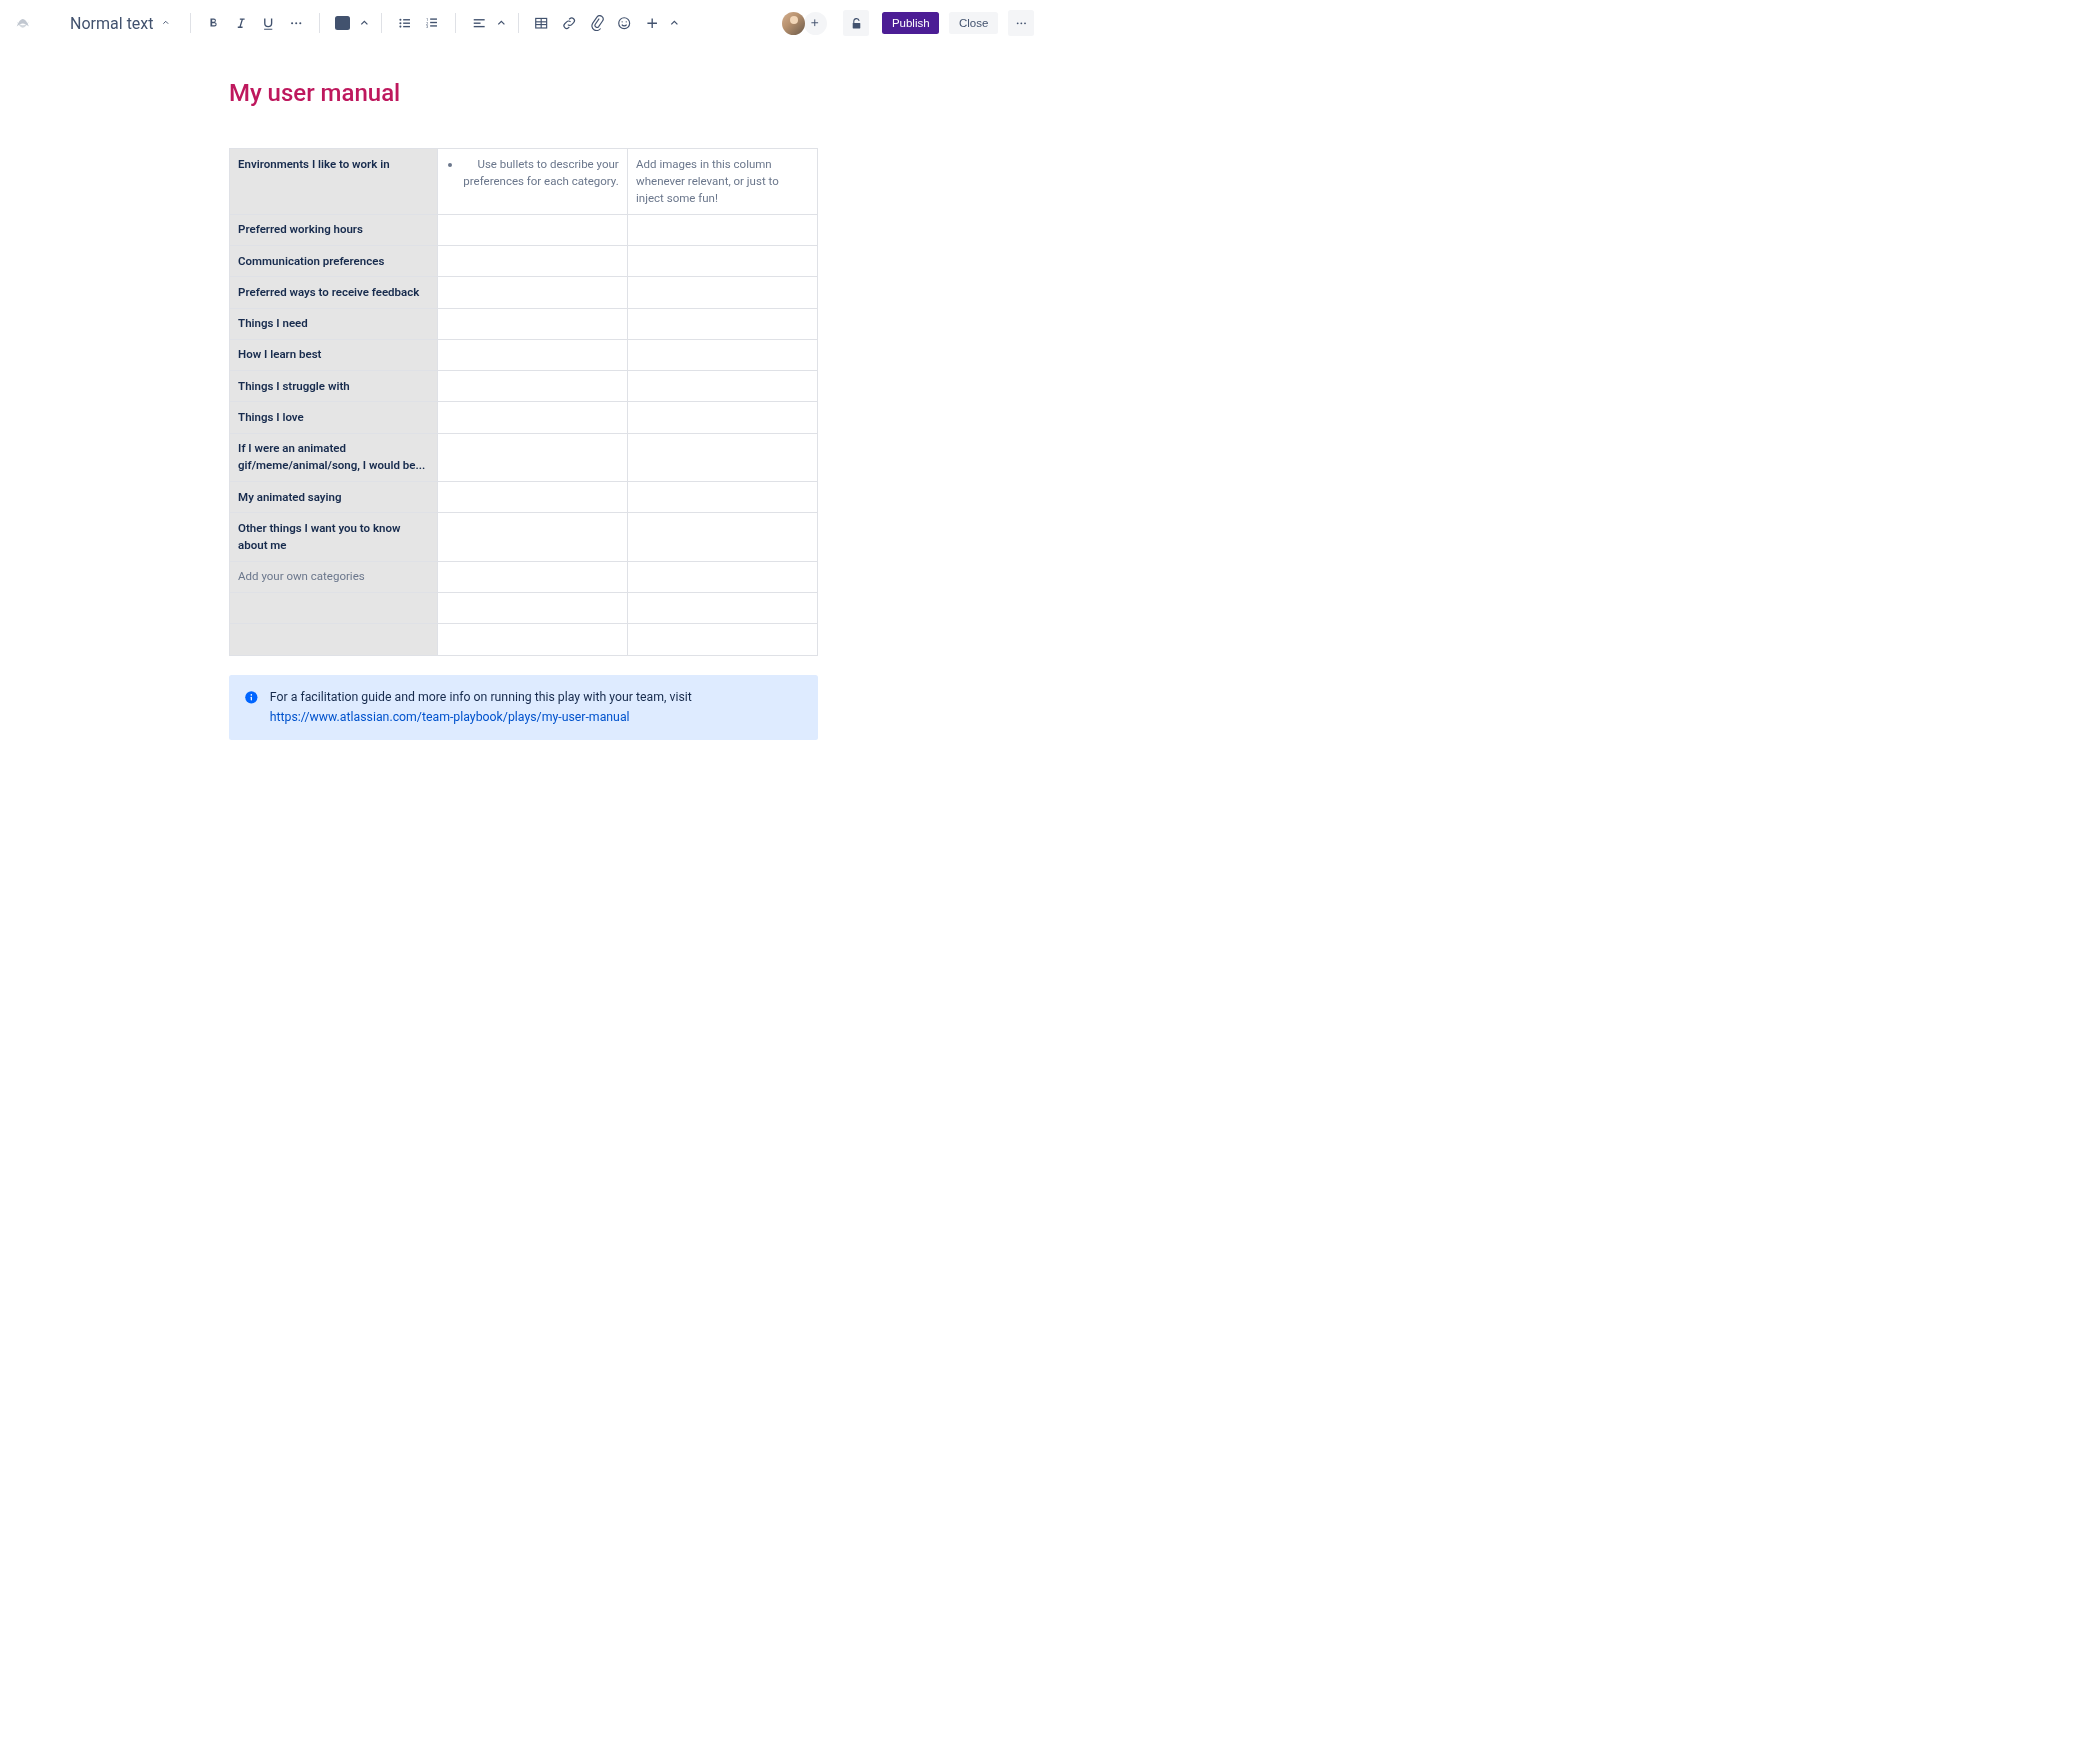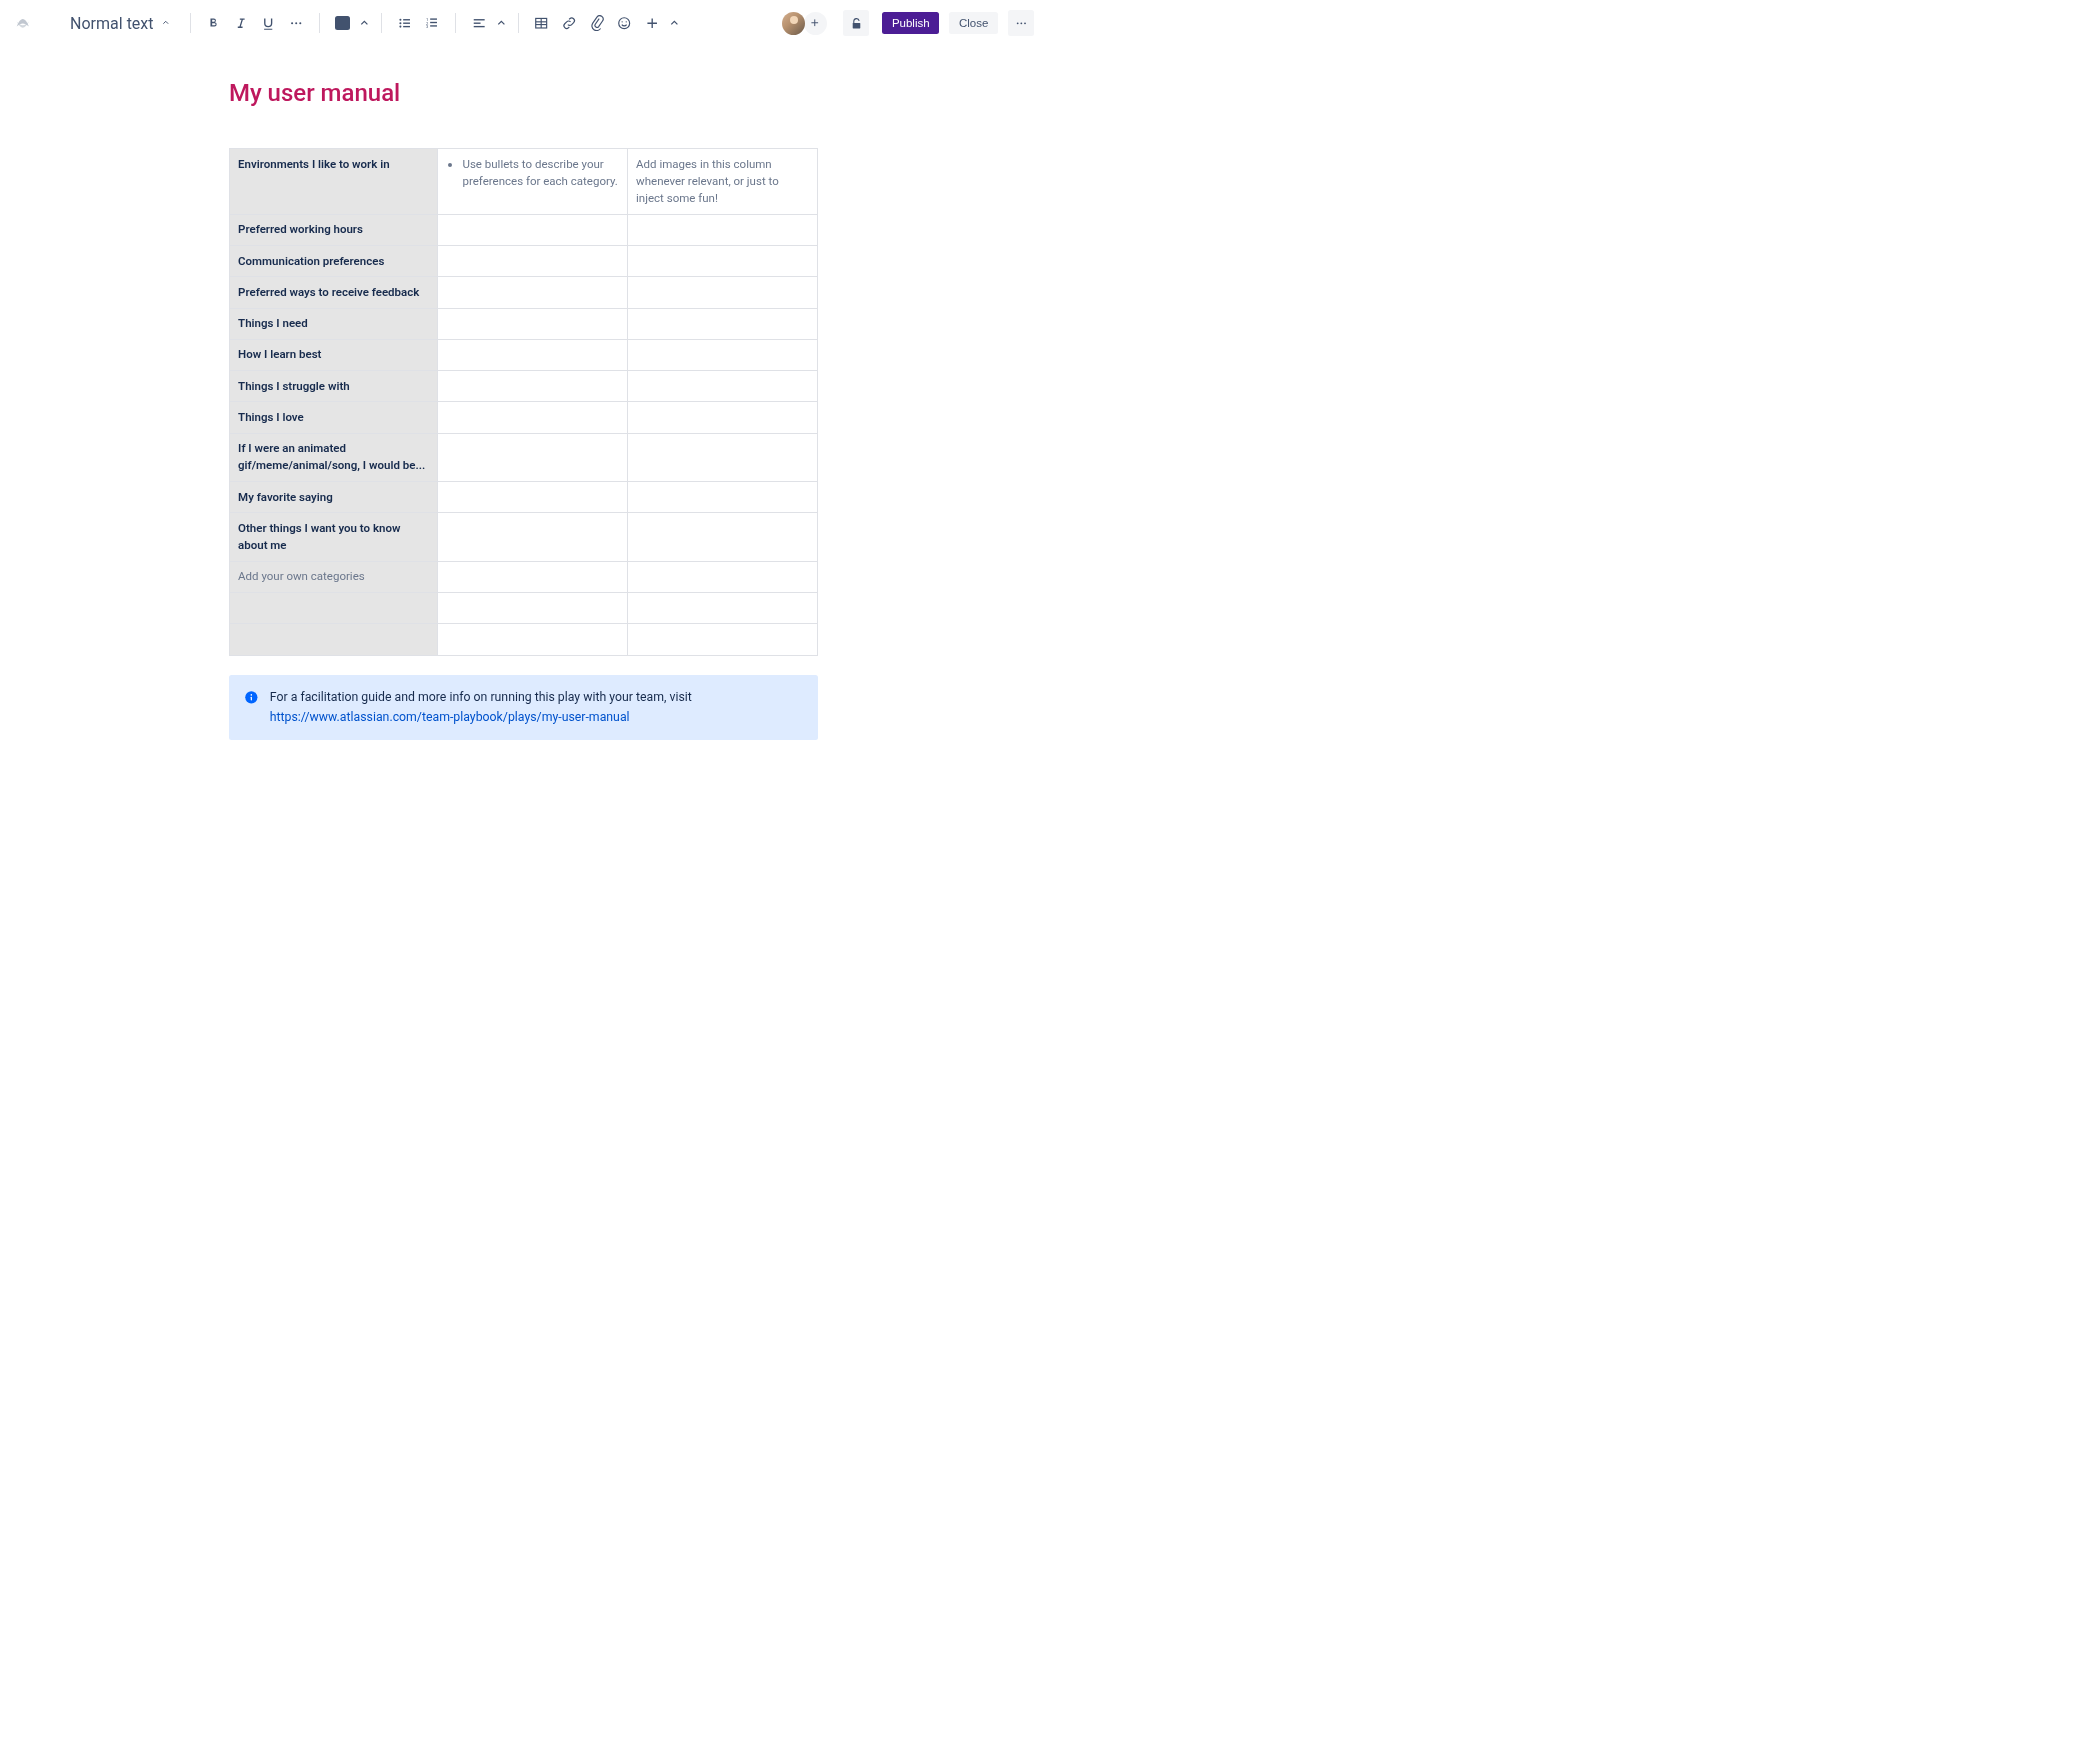--- a/index.html
+++ b/index.html
@@ -181,20 +181,21 @@
       background: #e5e5e5;
       font-weight: 600;
       width: 208px;
     }
     table.manual td.cat.placeholder {
       font-weight: 400;
       color: #6B778C;
     }
     table.manual td.col2 {
       width: 190px;
+      text-align: right;
     }
     table.manual td.col3 {
       color: #172B4D;
       margin-left: 32px;
     }
     .placeholder-text {
       color: #6B778C;
     }
     ul.inline-list {
       padding-left: 16.4px;
@@ -434,21 +435,21 @@
           <td class="cat">Things I love</td>
           <td class="col2">&nbsp;</td>
           <td class="col3">&nbsp;</td>
         </tr>
         <tr>
           <td class="cat">If I were an animated gif/meme/animal/song, I would be...</td>
           <td class="col2">&nbsp;</td>
           <td class="col3">&nbsp;</td>
         </tr>
         <tr>
-          <td class="cat">My favorite saying</td>
+          <td class="cat">My animated saying</td>
           <td class="col2">&nbsp;</td>
           <td class="col3">&nbsp;</td>
         </tr>
         <tr>
           <td class="cat">Other things I want you to know about me</td>
           <td class="col2">&nbsp;</td>
           <td class="col3">&nbsp;</td>
         </tr>
         <tr>
           <td class="cat placeholder">Add your own categories</td>

